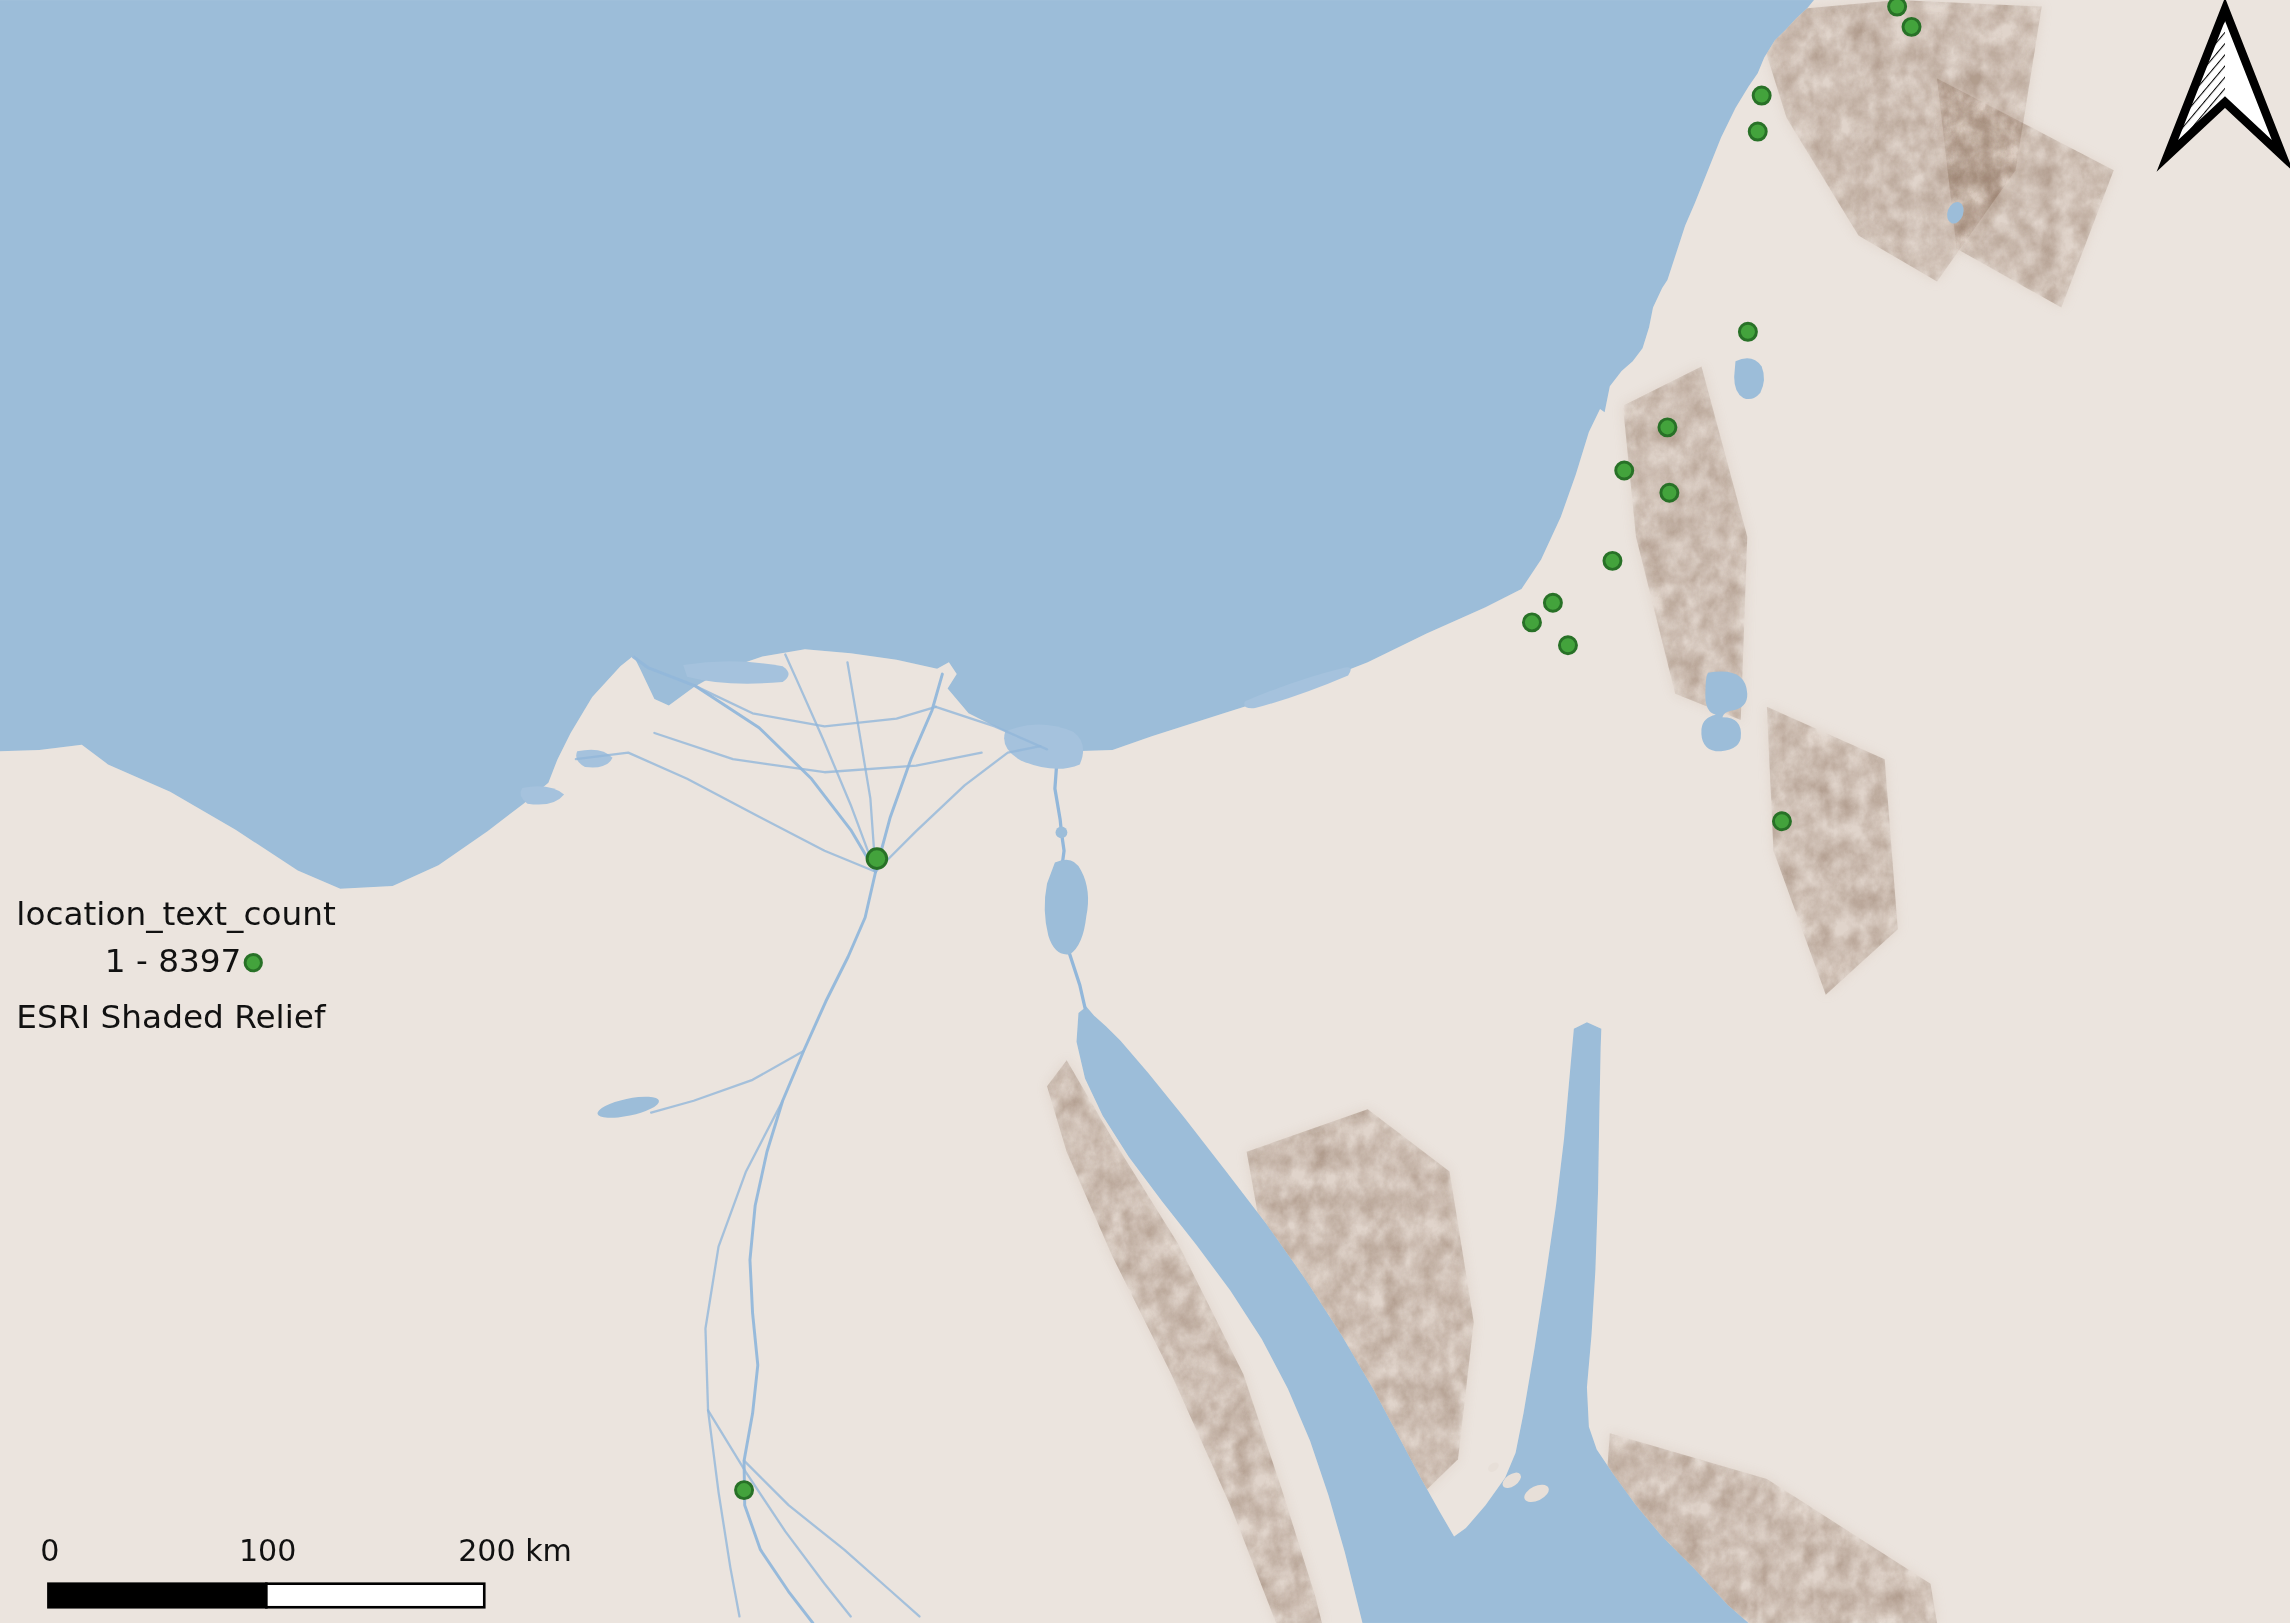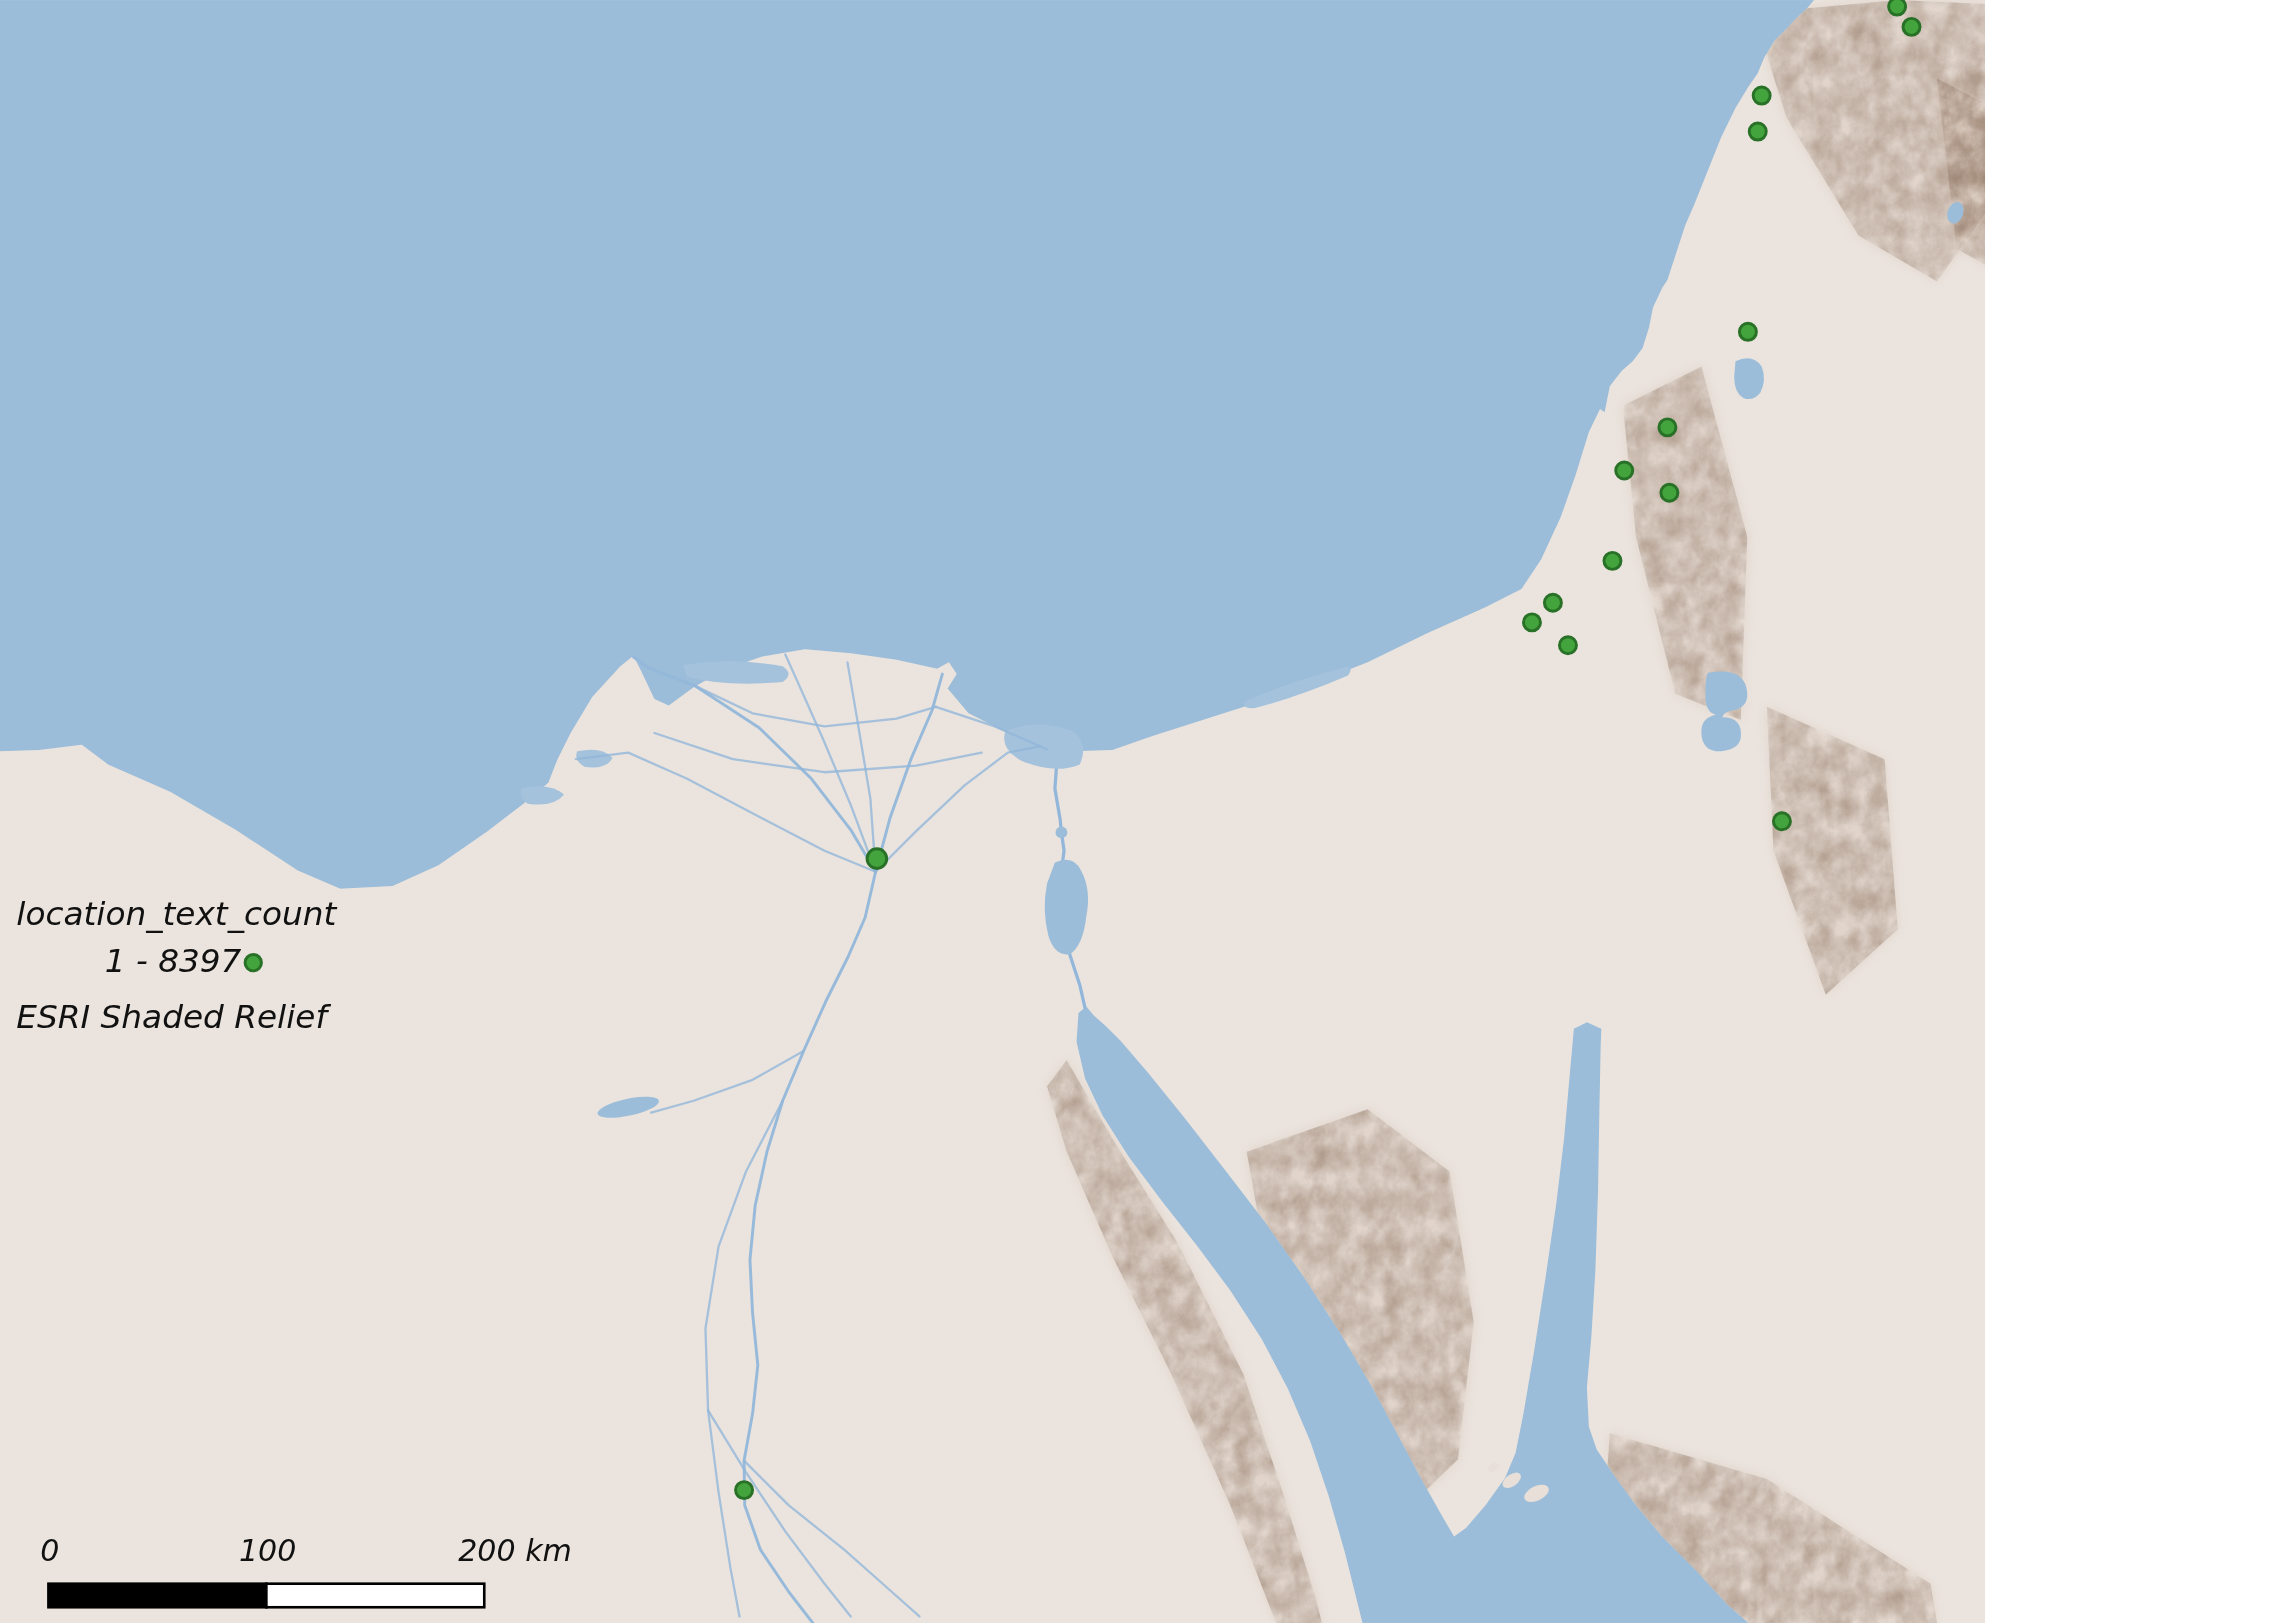--- a/index.html
+++ b/index.html
@@ -6,21 +6,21 @@
     --sea:#9cbdd9;
     --land:#e7dfd8;
     --water_line:#92b7da;
     --lagoon:#a5c2dd;
     --marker_fill:#43a33c;
     --marker_stroke:#287127;
     --relief_tint:#c7ae9c;
     --text:#111111;
   }
   html,body{margin:0;padding:0;background:#ffffff;}
-  .stage{position:relative;width:1985px;height:1623px;overflow:hidden;font-style:italic;}
+  .stage{position:relative;width:2290px;height:1623px;overflow:hidden;}
   svg{display:block;}
   svg text{
     font-family:"DejaVu Sans","Liberation Sans",sans-serif;
     fill:var(--text);
   }
   .sea{fill:var(--sea);}
   .land{fill:var(--land);}
   .shade-layer{mix-blend-mode:multiply;opacity:0.16;}
   .mtn{filter:url(#mtn);opacity:0.55;}
   .mtn-base{fill:var(--relief_tint);opacity:0.28;filter:blur(9px);}

